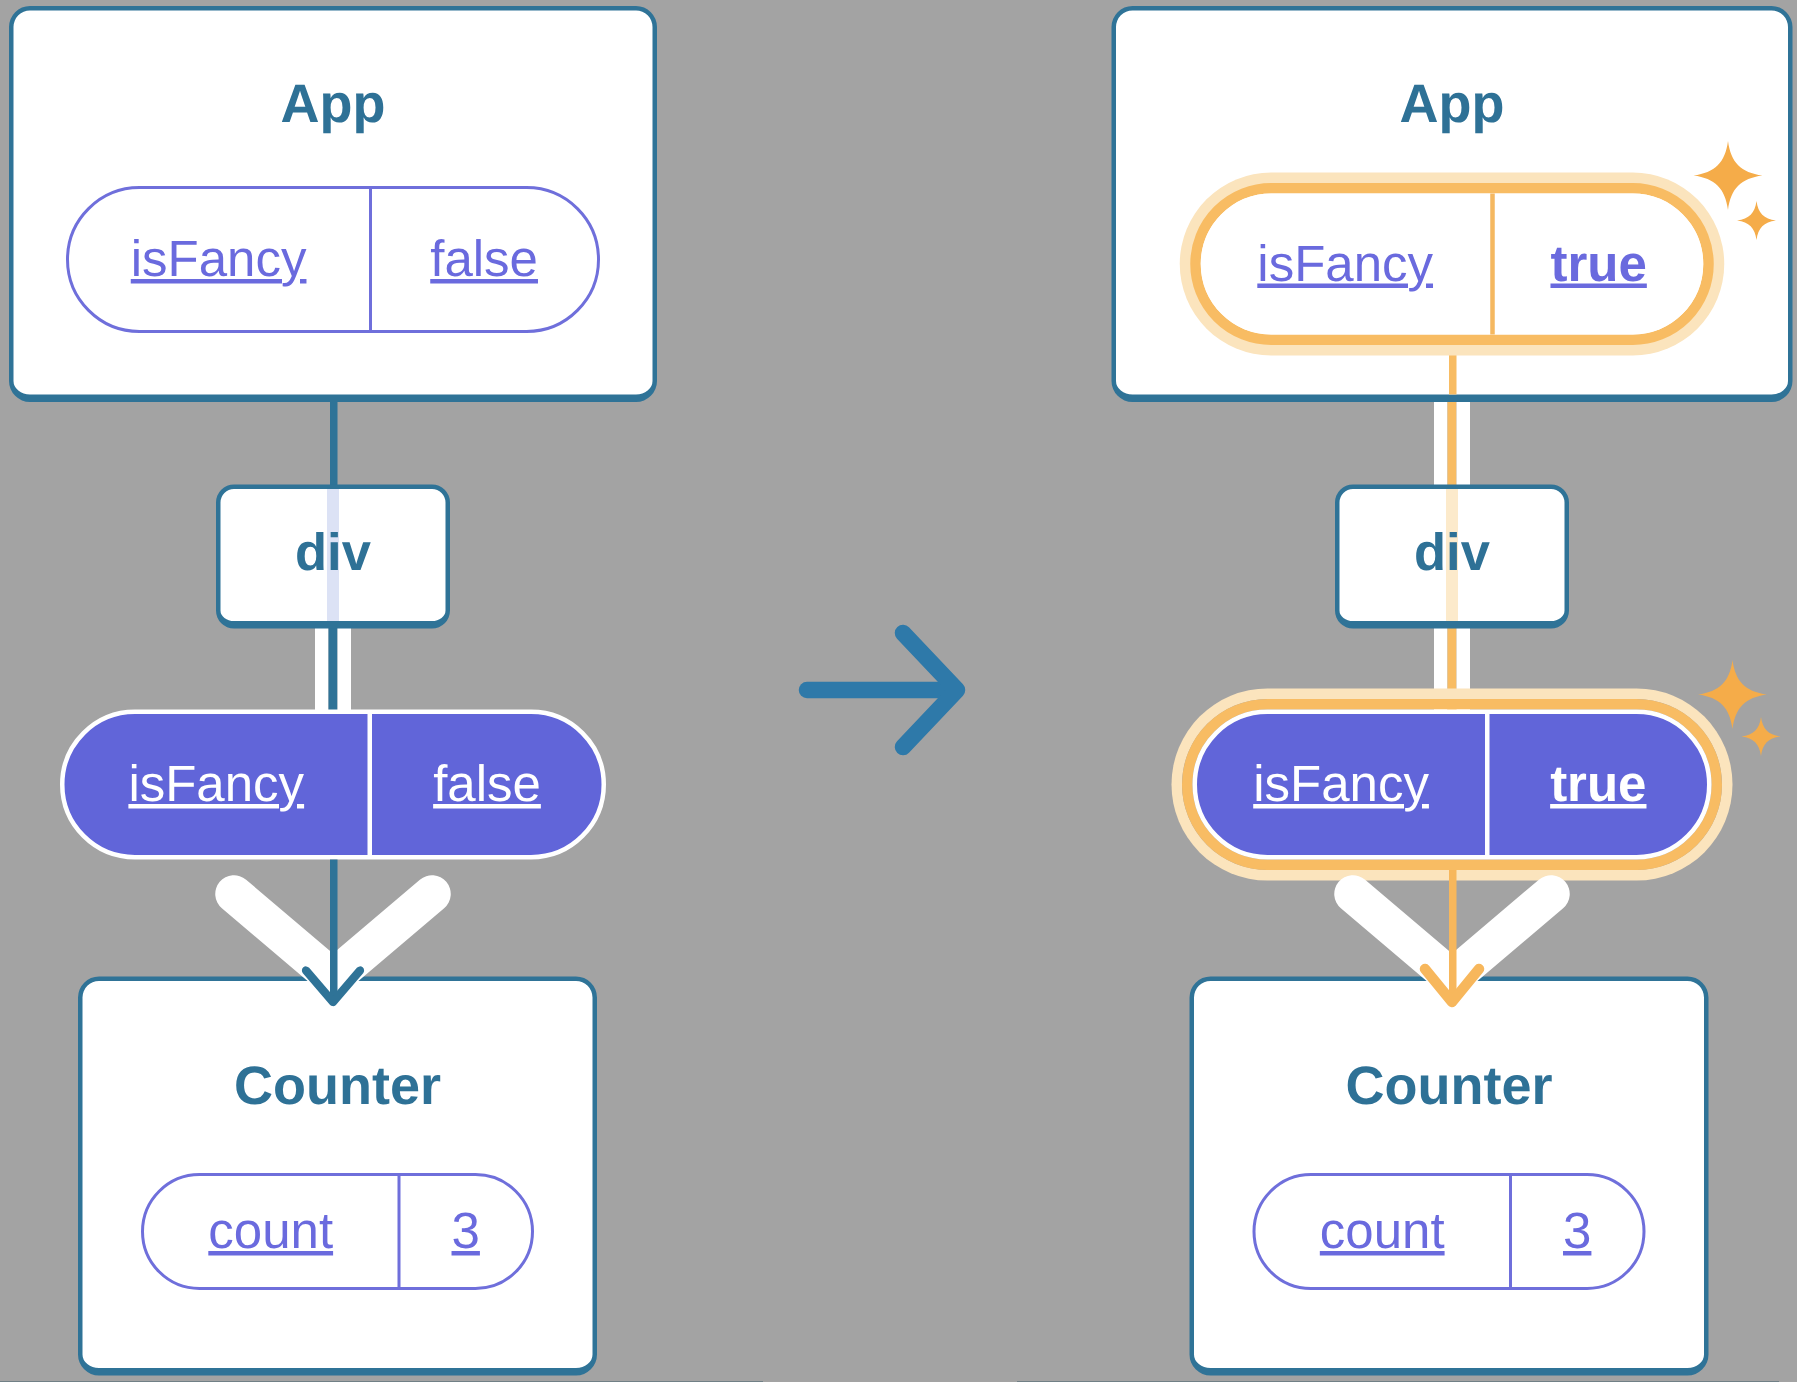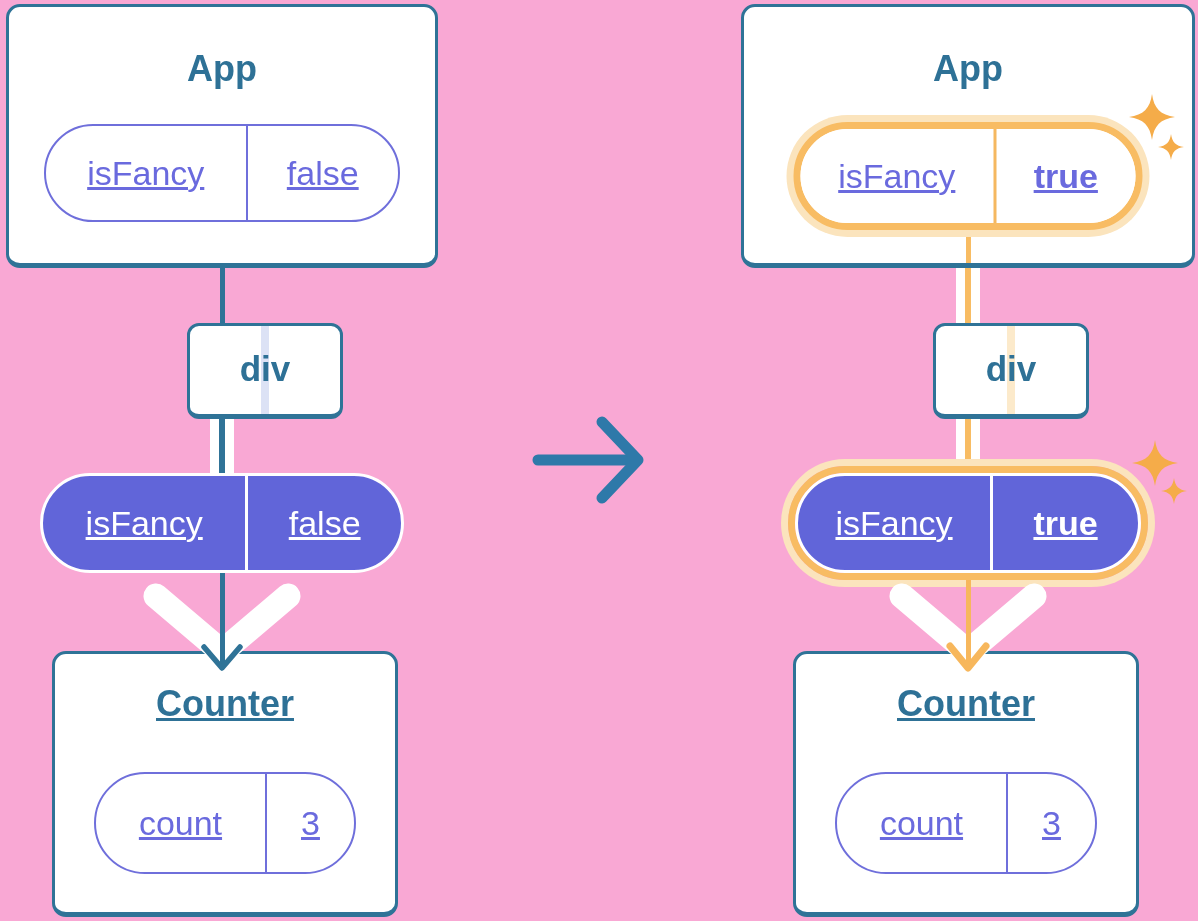--- a/index.html
+++ b/index.html
@@ -1,37 +1,37 @@
 <!DOCTYPE html>
 <html><head>
 <meta charset="utf-8">
 <style>
   html,body{margin:0;padding:0;background:#4C6771;}
   .canvas{
-    position:relative;width:1198px;height:921px;background:#f9a8d4;
+    position:relative;width:1198px;height:921px;background:#a3a3a3;
     font-family:"Liberation Sans",sans-serif;overflow:hidden;
   }
   
   .card{
     position:absolute;background:#fff;box-sizing:border-box;
     border:3px solid #2F7397;border-bottom-width:5px;border-radius:14px;
   }
   .l-app{left:6px;top:4px;width:432px;height:264px;}
   .r-app{left:741px;top:4px;width:454px;height:264px;}
-  .l-div,.r-div{top:323px;width:156px;height:96px;border-radius:12px;margin-left:43px;}
+  .l-div,.r-div{top:323px;width:156px;height:96px;border-radius:12px;}
   .l-div{left:144px;} .r-div{left:890px;}
   .l-counter{left:52px;top:651px;width:346px;height:266px;}
   .r-counter{left:793px;top:651px;width:346px;height:266px;}
 
   .card-title{
     position:absolute;left:0;right:0;text-align:center;
     color:#2E7196;font-size:36px;font-weight:700;line-height:44px;
   }
   .app-title{top:40px;}
-  .counter-title{top:28px;text-decoration:underline;}
+  .counter-title{top:48px;}
 
   .div-label{
     position:relative;z-index:1;text-align:center;color:#2E7196;
     font-size:35px;font-weight:700;line-height:86px;
   }
   .stripe{position:absolute;top:0;bottom:0;left:50%;width:8px;margin-left:-4px;}
   .stripe-lavender{background:#DCE2F5;}
   .stripe-peach{background:#FCEACB;}
 
   
@@ -42,21 +42,21 @@
   .pill .cell{display:flex;align-items:center;justify-content:center;text-decoration:underline;}
   .cell-key{width:57%;} .cell-val{width:43%;}
   .cell-key-wide{width:66%;} .cell-val-narrow{width:34%;}
 
   .pill-outline{
     position:absolute;left:50%;transform:translateX(-50%);
     background:#fff;border:2.5px solid #6F6FDB;color:#6A6ADE;
   }
   .pill-outline .divided{border-left:2.5px solid #6F6FDB;}
   .app-pill{top:117px;width:356px;height:98px;}
-  .counter-pill{top:118px;width:262px;height:102px;}
+  .counter-pill{top:128px;width:262px;height:78px;}
 
   .pill-state{
     position:absolute;background:#6165D9;border:3px solid #fff;color:#fff;
   }
   .pill-state .divided{border-left:3px solid #fff;}
   .l-state{left:40px;top:473px;width:364px;height:100px;}
 
   .fancy{
     box-sizing:border-box;border:7px solid #F8BC63;border-radius:999px;
     box-shadow:0 0 0 7px #FBE4BD;

